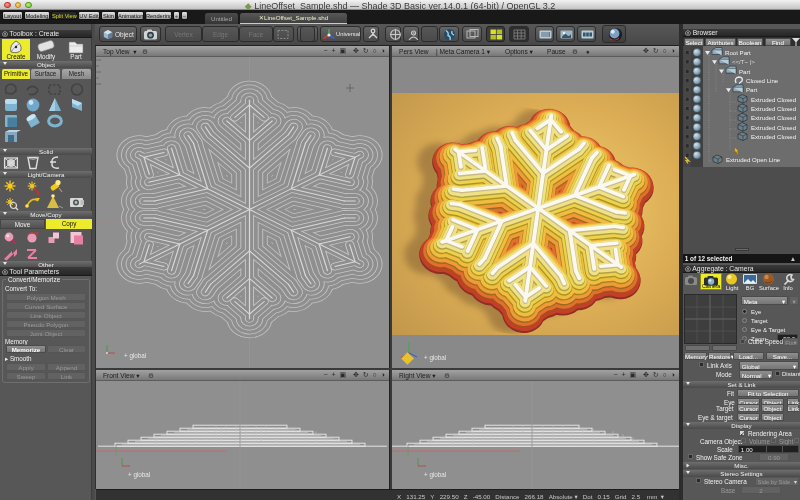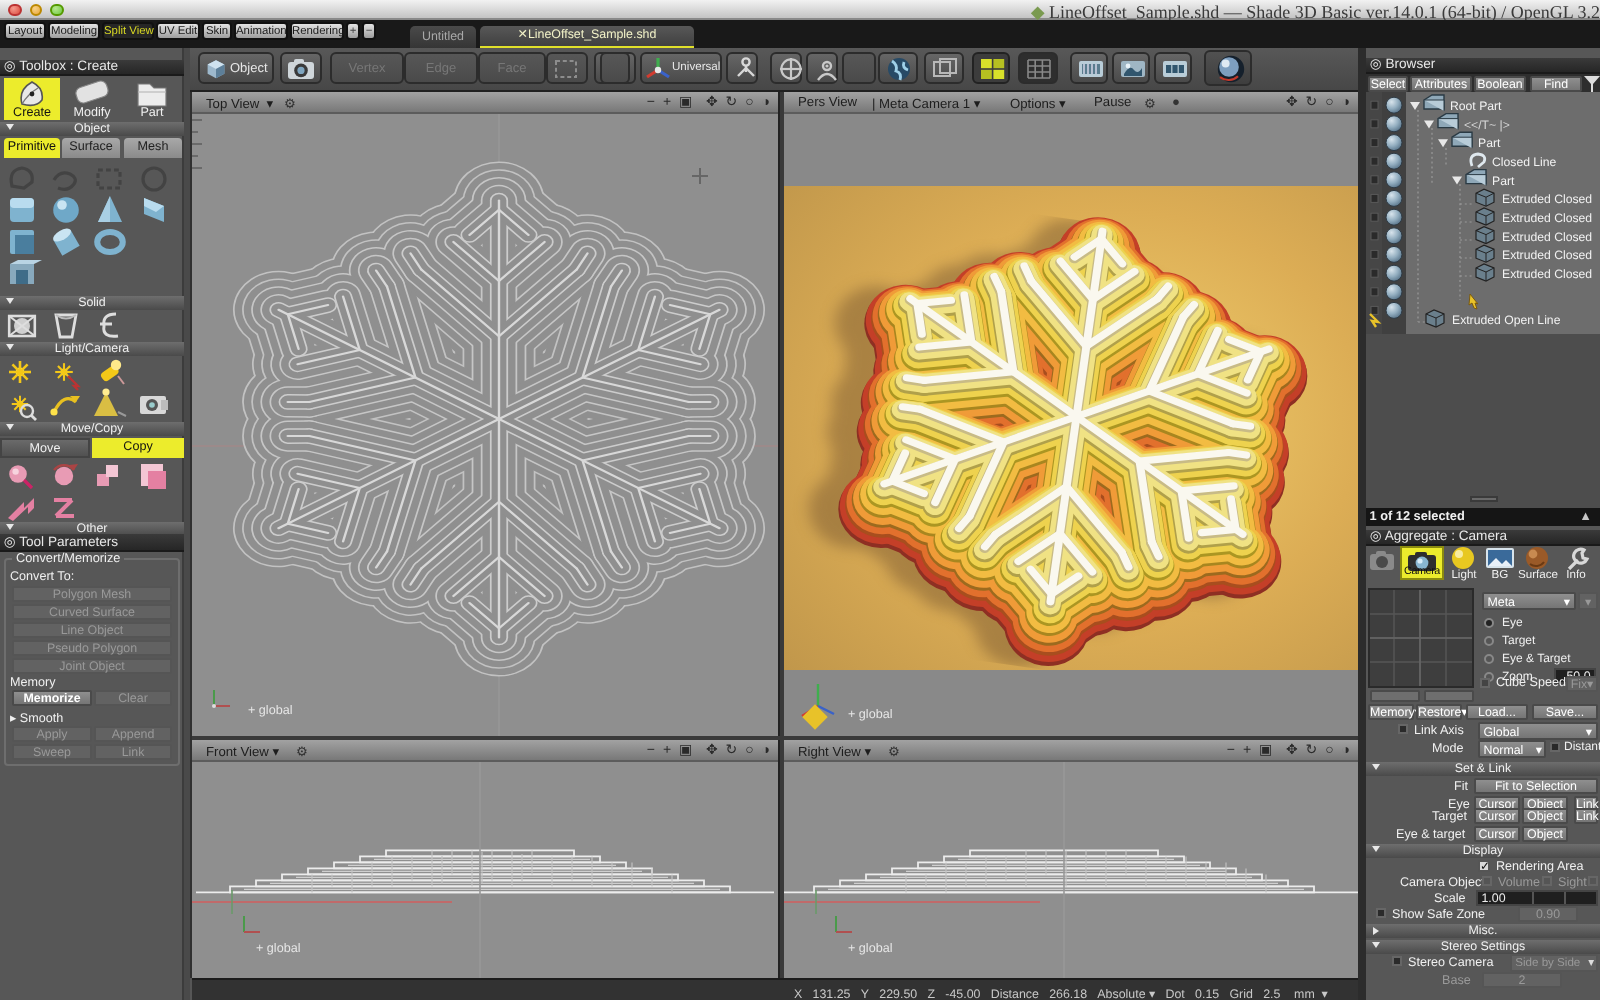--- a/index.html
+++ b/index.html
@@ -1,21 +1,21 @@
 <!DOCTYPE html>
 <html><head><meta charset="utf-8"><style>
 html,body{margin:0;padding:0;width:800px;height:500px;overflow:hidden;background:#565656;
 font-family:"Liberation Sans",sans-serif;-webkit-font-smoothing:antialiased;}
 *{box-sizing:border-box;}
 .abs{position:absolute;}
 #stage{position:relative;width:800px;height:500px;}
 
 #titlebar{left:0;top:0;width:800px;height:10px;background:linear-gradient(#f2f2f2,#c4c4c4);border-bottom:1px solid #8a8a8a;}
 .tl{position:absolute;top:1.5px;width:6.5px;height:6.5px;border-radius:50%;}
-#title{position:absolute;left:0;right:0;top:0.5px;text-align:right;font-size:9px;color:#3a3a3a;font-family:Liberation Serif, serif;}
+#title{position:absolute;left:0;right:0;top:0.5px;text-align:center;font-size:9px;color:#3a3a3a;}
 #tabrow{left:0;top:10px;width:800px;height:14px;background:#191919;}
 .wbtn{position:absolute;top:0.5px;height:9px;background:linear-gradient(#e3e3e3,#9d9d9d);border:1px solid #111;border-radius:2px;color:#1a1a1a;font-size:5.7px;text-align:center;line-height:8.5px;white-space:nowrap;}
 .wbtn.sel{background:#262626;color:#d8d823;}
 .doctab{position:absolute;top:3px;height:11px;font-size:6.2px;white-space:nowrap;overflow:hidden;text-align:center;border-radius:2.5px 2.5px 0 0;}
 
 #toolbar{left:95px;top:24px;width:588px;height:22px;background:linear-gradient(#585858,#474747);border-bottom:1px solid #202020;}
 .tbtn{position:absolute;top:1.5px;height:16px;background:linear-gradient(#666,#4a4a4a);border:1px solid #2c2c2c;border-radius:3px;color:#ddd;font-size:6.5px;}
 .tbtn.dis{color:#777;background:linear-gradient(#575757,#4a4a4a);}
 
 .vp{background:#8f8f8f;}

